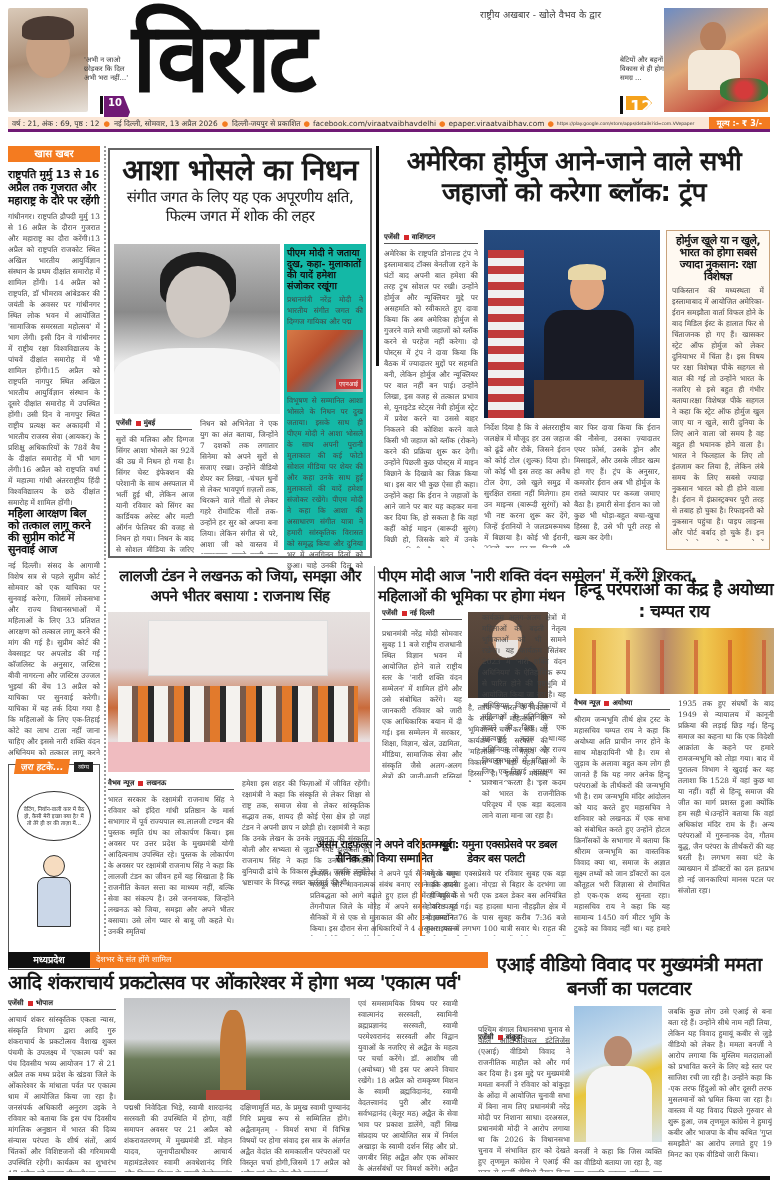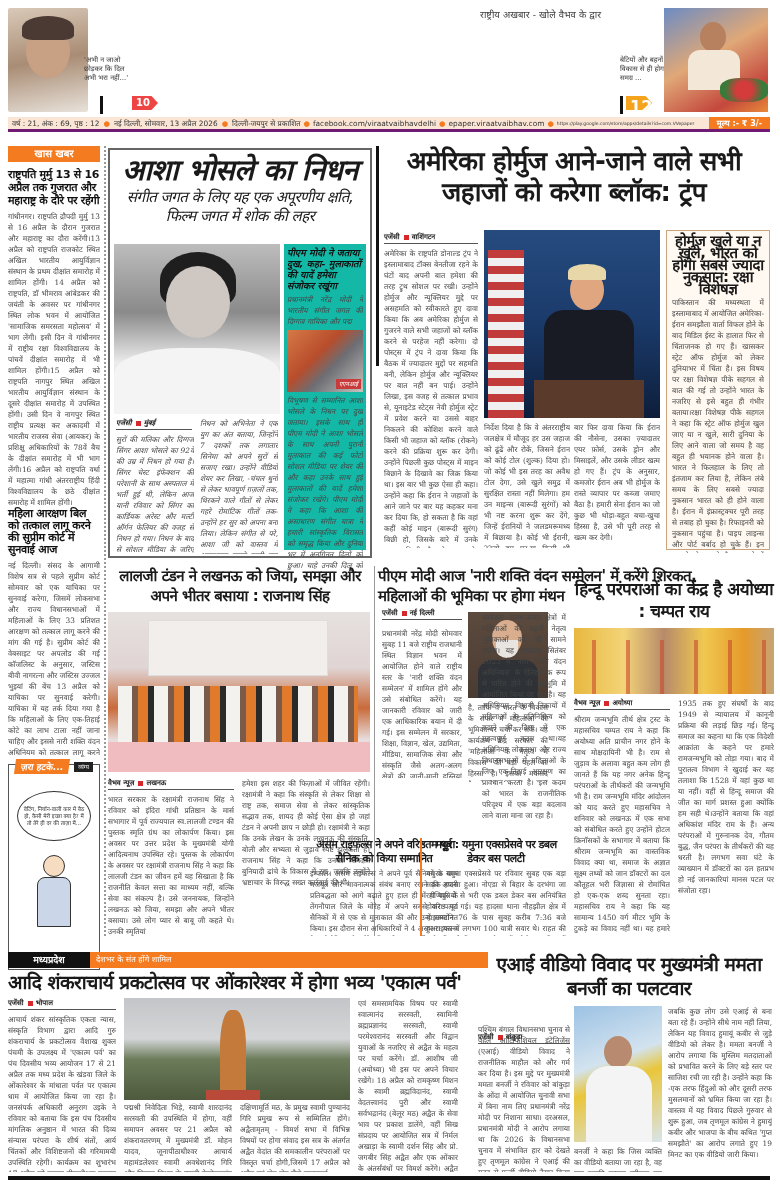--- a/index.html
+++ b/index.html
@@ -19,25 +19,26 @@
 </head>
 <body>
 
 <div class="abs" style="left:0;top:0;width:780px;height:140px;">
 
   <div class="abs photo" style="left:8px;top:8px;width:80px;height:104px;background:linear-gradient(170deg,#d9c9b8,#a98c74 50%,#e8e2da);border-radius:2px;">
     <div class="abs" style="left:18px;top:16px;width:44px;height:54px;border-radius:50%;background:#c8a184;"></div>
     <div class="abs" style="left:14px;top:8px;width:52px;height:24px;border-radius:50% 50% 20% 20%;background:#4a3a33;"></div>
   </div>
   <div class="abs" style="left:84px;top:56px;width:46px;font-size:7px;line-height:9px;color:#333;font-family:'DejaVu Serif',serif;">'अभी न जाओ छोड़कर कि दिल अभी भरा नहीं...'</div>
-  <div class="abs" style="left:104px;top:96px;width:26px;height:14px;background:#ef4444;clip-path:polygon(0 0,75% 0,100% 50%,75% 100%,0 100%);margin-left:28px;">
+  <div class="abs" style="left:104px;top:96px;width:26px;height:32px;background:#701a75;clip-path:polygon(0 0,75% 0,100% 50%,75% 100%,0 100%);">
     <span style="position:absolute;left:4px;top:1px;font-size:10px;color:#fff;font-weight:bold;">10</span>
   </div>
   <div class="abs" style="left:100px;top:96px;width:3px;height:18px;background:#111;"></div>
 
+  <div class="abs masthead-title" style="left:132px;top:10px;font-size:96px;">विराट</div>
   <div class="abs" style="left:480px;top:8px;font-size:9.5px;color:#444;font-family:'DejaVu Serif',serif;">राष्ट्रीय अखबार - खोले वैभव के द्वार</div>
 
   <div class="abs" style="left:620px;top:56px;width:56px;font-size:7px;line-height:9px;color:#333;font-family:'DejaVu Serif',serif;">बेटियों और बहनों के विकास से ही होगा समग्र ...</div>
   <div class="abs" style="left:620px;top:96px;width:3px;height:18px;background:#111;"></div>
   <div class="abs" style="left:626px;top:96px;width:26px;height:14px;background:#f5a21c;clip-path:polygon(0 0,75% 0,100% 50%,75% 100%,0 100%);">
     <span style="position:absolute;left:4px;top:1px;font-size:16px;color:#fff;font-weight:bold;text-align:center;">12</span>
   </div>
   <div class="abs photo" style="left:664px;top:8px;width:104px;height:104px;background:linear-gradient(150deg,#6c8cc4,#e0a877 45%,#c4483d 80%,#e98a3a);">
     <div class="abs" style="left:36px;top:14px;width:26px;height:30px;border-radius:50%;background:#b7805e;"></div>
     <div class="abs" style="left:24px;top:42px;width:52px;height:40px;border-radius:12px 12px 0 0;background:#f3e8d8;"></div>
@@ -77,21 +78,21 @@
     </div>
     <div style="position:absolute;left:20px;top:90px;width:50px;height:100px;">
       <div style="position:absolute;left:14px;top:0;width:22px;height:22px;border-radius:50%;border:1px solid #333;background:#f6dcc0;"></div>
       <div style="position:absolute;left:8px;top:22px;width:34px;height:50px;border:1px solid #333;background:#cbd7e8;border-radius:8px 8px 0 0;"></div>
     </div>
   </div>
 </div>
 
 <div class="abs dotted-v" style="left:104px;top:146px;height:790px;"></div>
 
-<div class="abs" style="left:108px;top:148px;width:264px;height:410px;border:2px solid #666;font-style:italic;">
+<div class="abs" style="left:108px;top:148px;width:264px;height:410px;border:2px solid #666;">
   <div class="hl" style="font-size:29px;margin-top:4px;">आशा भोसले का निधन</div>
   <div class="hl" style="font-size:15px;line-height:19px;margin:2px 8px 0;font-weight:normal;">संगीत जगत के लिए यह एक अपूरणीय क्षति, फिल्म जगत में शोक की लहर</div>
 
   <div class="abs photo" style="left:4px;top:94px;width:166px;height:170px;background:linear-gradient(180deg,#bdbdbd,#8a8a8a 40%,#ececec 70%,#cfcfcf);">
     <div class="abs" style="left:46px;top:8px;width:76px;height:56px;border-radius:50% 50% 30% 30%;background:#1e1e1e;"></div>
     <div class="abs" style="left:52px;top:22px;width:64px;height:72px;border-radius:50%;background:#cfc8c2;"></div>
     <div class="abs" style="left:0;top:104px;width:166px;height:66px;border-radius:40% 40% 0 0;background:#f4f4f4;"></div>
   </div>
 
   <div class="abs" style="left:174px;top:94px;width:82px;height:306px;background:#14b8a6;padding:3px;">
@@ -120,21 +121,21 @@
   <div class="abs photo" style="left:108px;top:84px;width:176px;height:188px;background:linear-gradient(180deg,#264b7f,#1a3a6a 50%,#0e1e3a);">
     <div class="abs" style="left:4px;top:20px;width:36px;height:168px;background:repeating-linear-gradient(0deg,#c13b3b 0 8px,#f0f0f0 8px 16px);"></div>
     <div class="abs" style="left:86px;top:40px;width:34px;height:40px;border-radius:50%;background:#e0a680;"></div>
     <div class="abs" style="left:84px;top:34px;width:38px;height:16px;border-radius:50% 50% 10% 10%;background:#e8d7a8;"></div>
     <div class="abs" style="left:60px;top:80px;width:90px;height:80px;border-radius:20px 20px 0 0;background:#181a24;"></div>
     <div class="abs" style="left:50px;top:150px;width:110px;height:38px;background:#5a3a2a;"></div>
   </div>
   <div class="abs body-text" style="left:108px;top:276px;width:86px;height:126px;">निर्देश दिया है कि वे अंतरराष्ट्रीय जलक्षेत्र में मौजूद हर उस जहाज को ढूंढें और रोकें, जिसने ईरान को कोई टोल (शुल्क) दिया हो। जो कोई भी इस तरह का अवैध टोल देगा, उसे खुले समुद्र में सुरक्षित रास्ता नहीं मिलेगा। हम उन माइन्स (बारूदी सुरंगों) को भी नष्ट करना शुरू कर देंगे, जिन्हें ईरानियों ने जलडमरूमध्य में बिछाया है। कोई भी ईरानी, ??जो हम पर-या किसी भी शांतिपूर्ण जहाज पर-गोली चलाएगा, उसे पूरी तरह से तबाह कर दिया जाएगा एक</div>
   <div class="abs body-text" style="left:198px;top:276px;width:86px;height:126px;">बार फिर दावा किया कि ईरान की नौसेना, उसका ज़्यादातर एयर फ़ोर्स, उसके ड्रोन और मिसाइलें, और उसके लीडर खत्म हो गए हैं। ट्रंप के अनुसार, कमजोर ईरान अब भी होर्मुज के रास्ते व्यापार पर कब्जा जमाए बैठा है। हमारी सेना ईरान का जो कुछ भी थोड़ा-बहुत बचा-खुचा हिस्सा है, उसे भी पूरी तरह से खत्म कर देगी।</div>
   <div class="abs" style="left:290px;top:84px;width:104px;height:320px;border:1px solid #c9a37c;background:#fff9f1;padding:4px 5px;">
-    <div class="hl" style="font-size:15px;line-height:12px;">होर्मुज खुले या न खुले, भारत को होगा सबसे ज्यादा नुकसान: रक्षा विशेषज्ञ</div>
+    <div class="hl" style="font-size:11px;line-height:12px;">होर्मुज खुले या न खुले, भारत को होगा सबसे ज्यादा नुकसान: रक्षा विशेषज्ञ</div>
     <div class="body-text" style="margin-top:2px;height:256px;">पाकिस्तान की मध्यस्थता में इस्लामाबाद में आयोजित अमेरिका-ईरान समझौता वार्ता विफल होने के बाद मिडिल ईस्ट के हालात फिर से चिंताजनक हो गए हैं। खासकर स्ट्रेट ऑफ होर्मुज को लेकर दुनियाभर में चिंता है। इस विषय पर रक्षा विशेषज्ञ पीके सहगल से बात की गई तो उन्होंने भारत के नजरिए से इसे बहुत ही गंभीर बताया।रक्षा विशेषज्ञ पीके सहगल ने कहा कि स्ट्रेट ऑफ होर्मुज खुल जाए या न खुले, सारी दुनिया के लिए आने वाला जो समय है वह बहुत ही भयानक होने वाला है। भारत ने फिलहाल के लिए तो इंतजाम कर लिया है, लेकिन लंबे समय के लिए सबसे ज्यादा नुकसान भारत को ही होने वाला है। ईरान में इंफ्रास्ट्रक्चर पूरी तरह से तबाह हो चुका है। रिफाइनरी को नुकसान पहुंचा है। पाइप लाइन्स और पोर्ट बर्बाद हो चुके हैं। इन सबको दोबारा से तैयार करने में बहुत लंबा समय लगने वाला है। ऐसे में भारत के अलावा पूरी दुनिया में इसका असर दिखने वाला है।</div>
   </div>
 </div>
 
 <div class="abs" style="left:108px;top:566px;width:264px;height:370px;">
   <div class="hl" style="font-size:15px;line-height:20px;">लालजी टंडन ने लखनऊ को जिया, समझा और अपने भीतर बसाया : राजनाथ सिंह</div>
   <div class="abs photo" style="left:0;top:46px;width:262px;height:160px;background:linear-gradient(180deg,#e6e1df,#e0d4d4 35%,#c96a3a 60%,#e8dede 80%,#efc3c3);">
     <div class="abs" style="left:40px;top:8px;width:180px;height:56px;background:#f2eeec;border:1px solid #ddd;"></div>
     <div class="abs" style="left:10px;top:74px;width:240px;height:56px;background:repeating-linear-gradient(90deg,#f4f2ee 0 14px,#7a5a4a 14px 20px,#e27a2c 20px 30px,#2a2a2a 30px 36px);"></div>
     <div class="abs" style="left:0;top:130px;width:262px;height:30px;background:#f0bcc0;"></div>

